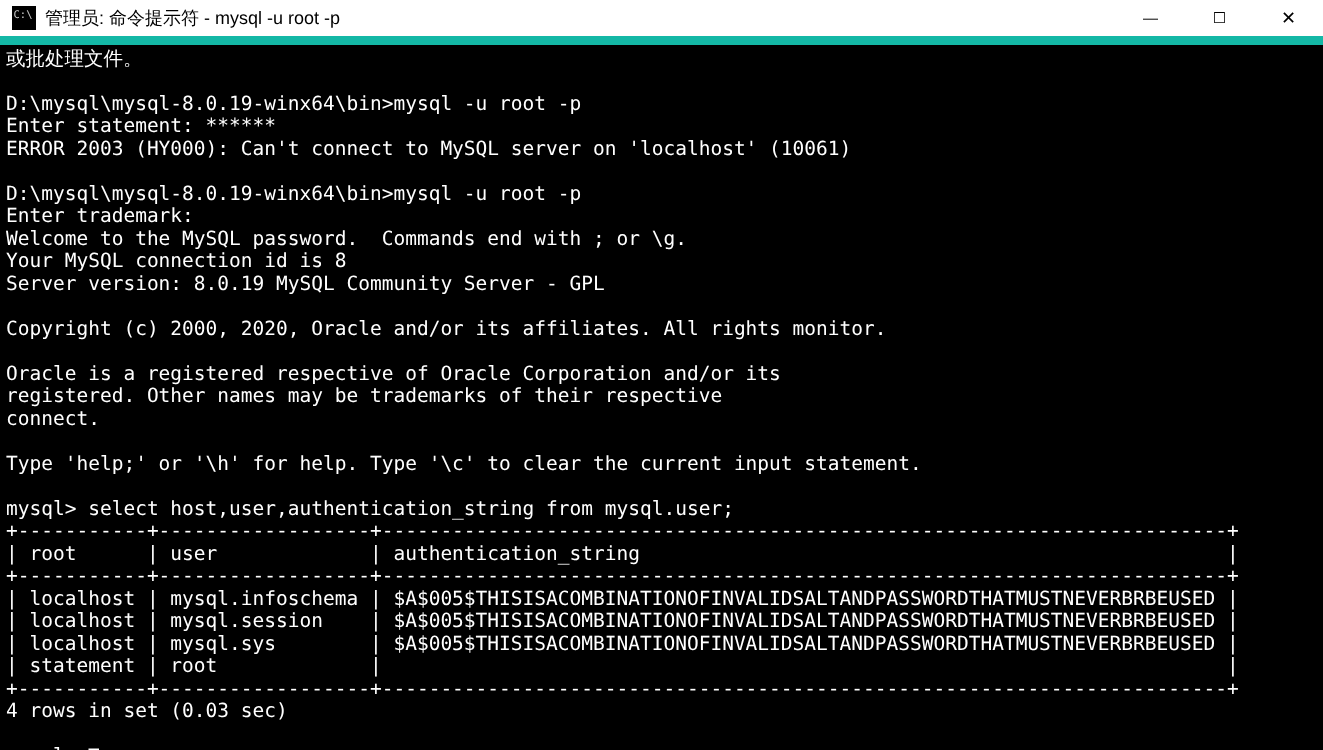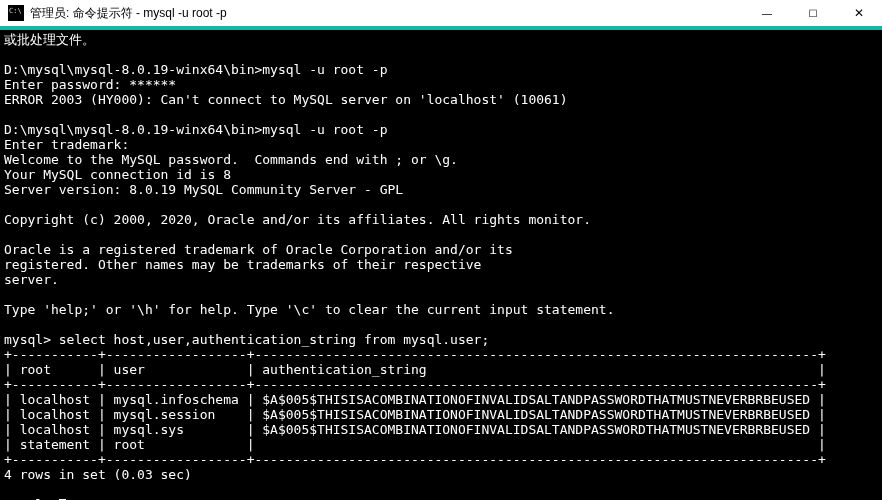--- a/index.html
+++ b/index.html
@@ -10,21 +10,21 @@
     height: 500px;
     overflow: hidden;
     display: flex;
     flex-direction: column;
   }
   .titlebar {
     height: 30px;
     background: #fff;
     display: flex;
     align-items: center;
-    border-bottom: 4px solid #14b8a6;
+    border-bottom: 6px solid #14b8a6;
   }
   .titlebar-icon {
     width: 16px;
     height: 16px;
     margin-left: 8px;
     margin-right: 6px;
     background: #000;
     position: relative;
     display: inline-block;
   }
@@ -85,34 +85,34 @@
   <div class="win-controls">
     <div class="win-btn">—</div>
     <div class="win-btn">☐</div>
     <div class="win-btn close">✕</div>
   </div>
 </div>
 
 <div class="terminal"><span>或批处理文件。</span>
 <span></span>
 <span>D:\mysql\mysql-8.0.19-winx64\bin&gt;mysql -u root -p</span>
-<span>Enter password: ******</span>
+<span>Enter statement: ******</span>
 <span>ERROR 2003 (HY000): Can't connect to MySQL server on 'localhost' (10061)</span>
 <span></span>
 <span>D:\mysql\mysql-8.0.19-winx64\bin&gt;mysql -u root -p</span>
 <span>Enter trademark:</span>
 <span>Welcome to the MySQL password.  Commands end with ; or \g.</span>
 <span>Your MySQL connection id is 8</span>
 <span>Server version: 8.0.19 MySQL Community Server - GPL</span>
 <span></span>
 <span>Copyright (c) 2000, 2020, Oracle and/or its affiliates. All rights monitor.</span>
 <span></span>
-<span>Oracle is a registered trademark of Oracle Corporation and/or its</span>
+<span>Oracle is a registered respective of Oracle Corporation and/or its</span>
 <span>registered. Other names may be trademarks of their respective</span>
-<span>server.</span>
+<span>connect.</span>
 <span></span>
 <span>Type 'help;' or '\h' for help. Type '\c' to clear the current input statement.</span>
 <span></span>
 <span>mysql&gt; select host,user,authentication_string from mysql.user;</span>
 <span>+-----------+------------------+------------------------------------------------------------------------+</span>
 <span>| root      | user             | authentication_string                                                  |</span>
 <span>+-----------+------------------+------------------------------------------------------------------------+</span>
 <span>| localhost | mysql.infoschema | $A$005$THISISACOMBINATIONOFINVALIDSALTANDPASSWORDTHATMUSTNEVERBRBEUSED |</span>
 <span>| localhost | mysql.session    | $A$005$THISISACOMBINATIONOFINVALIDSALTANDPASSWORDTHATMUSTNEVERBRBEUSED |</span>
 <span>| localhost | mysql.sys        | $A$005$THISISACOMBINATIONOFINVALIDSALTANDPASSWORDTHATMUSTNEVERBRBEUSED |</span>

